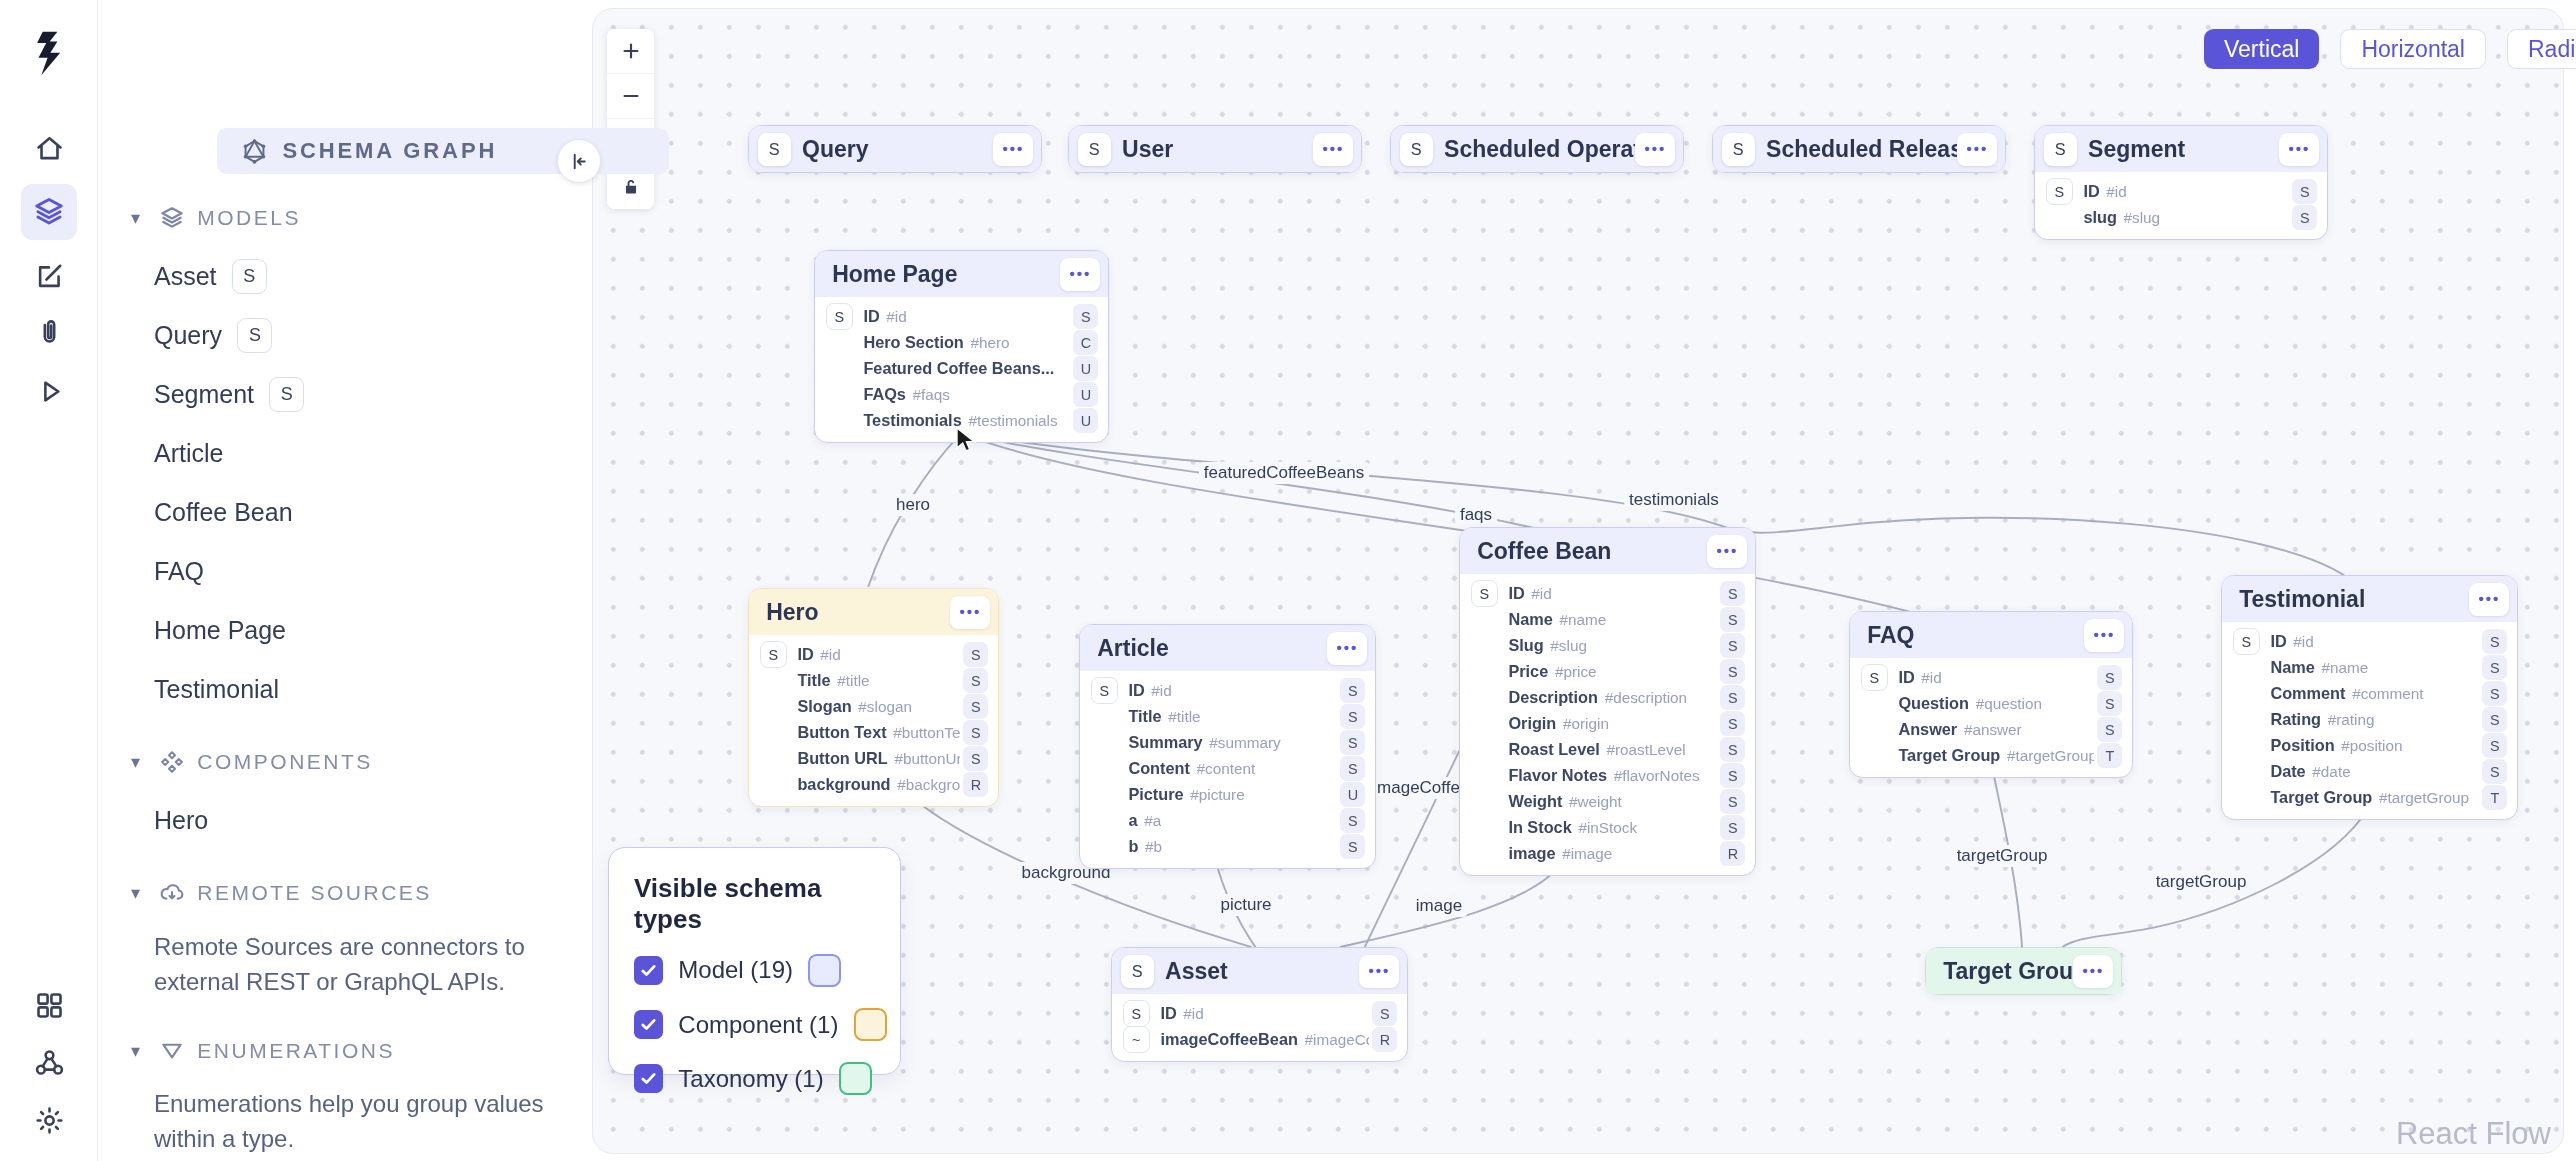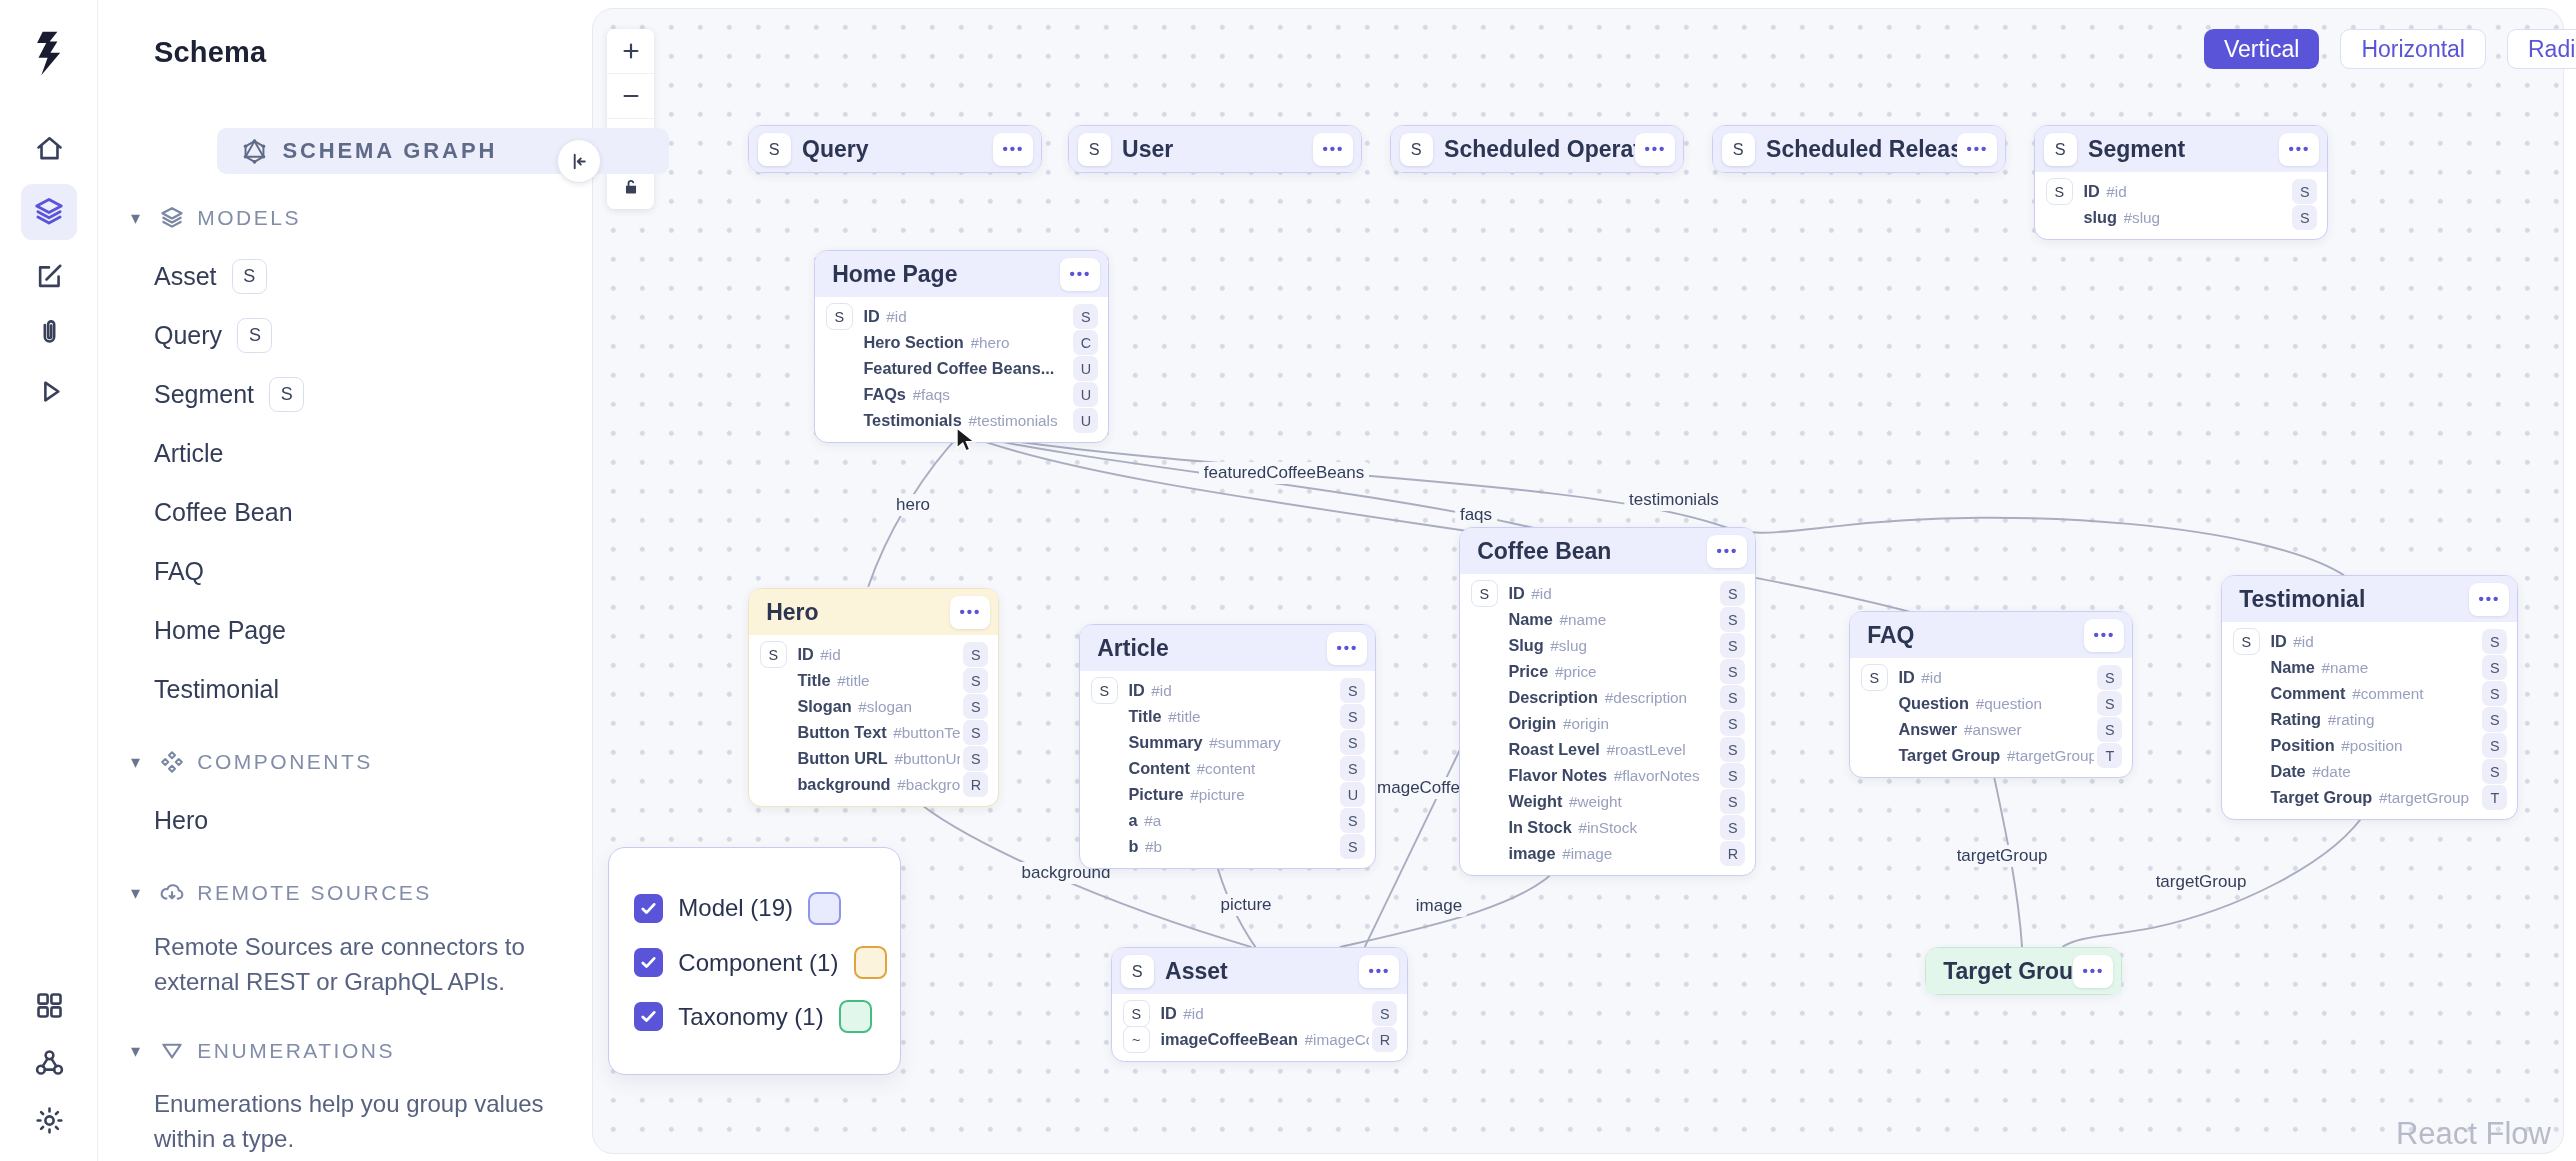--- a/index.html
+++ b/index.html
@@ -620,21 +620,20 @@
         <div class="rail-btn">
           <svg viewBox="0 0 24 24" fill="none" stroke="currentColor" stroke-width="1.9" stroke-linecap="round" stroke-linejoin="round">
             <circle cx="12" cy="12" r="3"></circle>
             <path d="M12 3.4v2M12 18.6v2M3.4 12h2M18.6 12h2M5.9 5.9l1.4 1.4M16.7 16.7l1.4 1.4M18.1 5.9l-1.4 1.4M7.3 16.7l-1.4 1.4"></path>
           </svg>
         </div>
       </div>
   </div>
 
   <div class="panel">
-    <h1 class="panel-title">Schema</h1>
     <div class="sg-pill">
       <svg viewBox="0 0 24 24" fill="none" stroke="currentColor" stroke-width="1.6">
           <path d="M12 3.4 19.4 7.7v8.6L12 20.6 4.6 16.3V7.7Z"></path>
           <path d="M4.6 16.3 12 3.4l7.4 12.9Z"></path>
           <circle cx="12" cy="3.4" r="1.5" fill="currentColor" stroke="none"></circle>
           <circle cx="19.4" cy="7.7" r="1.5" fill="currentColor" stroke="none"></circle>
           <circle cx="19.4" cy="16.3" r="1.5" fill="currentColor" stroke="none"></circle>
           <circle cx="12" cy="20.6" r="1.5" fill="currentColor" stroke="none"></circle>
           <circle cx="4.6" cy="16.3" r="1.5" fill="currentColor" stroke="none"></circle>
           <circle cx="4.6" cy="7.7" r="1.5" fill="currentColor" stroke="none"></circle>
@@ -752,20 +751,21 @@
       </div>
     </div>
 
   <div class="toolbar" id="layout-toolbar">
       <div class="tb active">Vertical</div>
       <div class="tb ghost">Horizontal</div>
       <div class="tb ghost">Radial</div>
     </div>
 
   <div class="legend">
+    <div class="legend-title">Visible schema types</div>
     <div id="legend-rows">
         <div class="leg-row">
           <div class="chk">
             <svg viewBox="0 0 24 24" fill="none" stroke="#fff" stroke-width="3.2" stroke-linecap="round" stroke-linejoin="round">
               <path d="m5.5 12.5 4.2 4.2 8.8-9.4"></path>
             </svg>
           </div>
           <span class="leg-label">Model (19)</span>
           <div class="swatch" style="background: rgb(232, 234, 253); border-color: rgb(144, 149, 236);"></div>
         </div>

